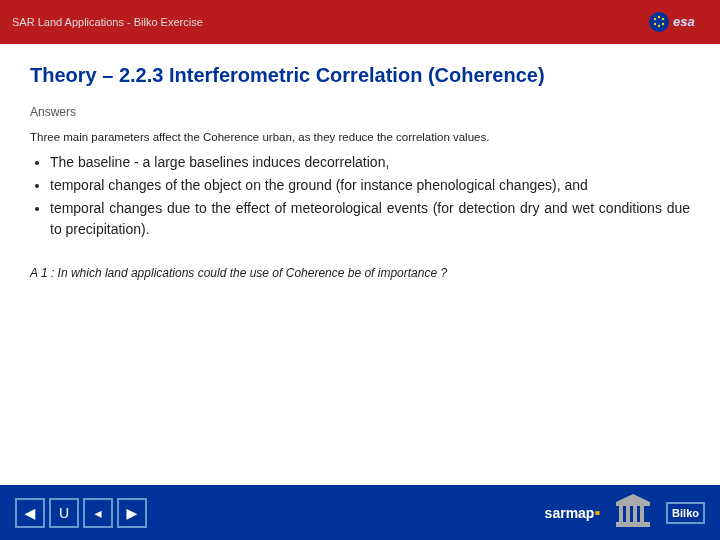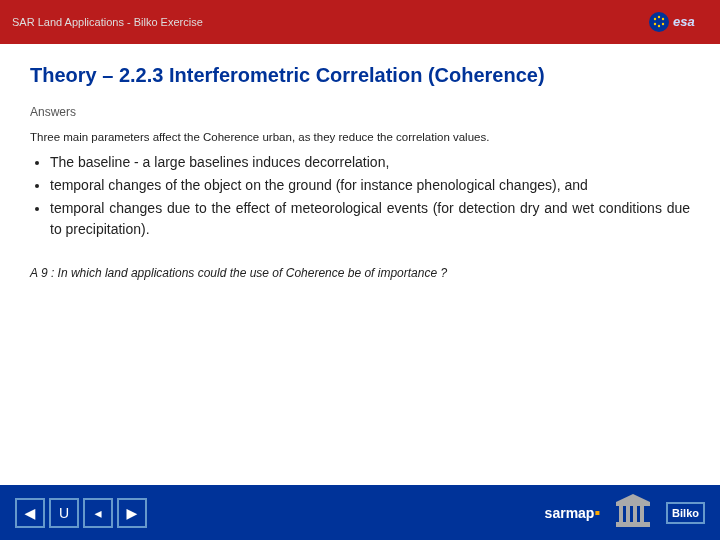--- a/index.html
+++ b/index.html
@@ -180,21 +180,21 @@
   <p class="body-text">Three main parameters affect the Coherence urban, as they reduce the correlation values.</p>
 
   <ul class="bullet-list">
     <li>The baseline - a large baselines induces decorrelation,</li>
     <li>temporal changes of the object on the ground (for instance phenological changes), and</li>
     <li>temporal changes due to the effect of meteorological events (for detection dry and wet conditions due to precipitation).</li>
   </ul>
 
   <br>
 
-  <div class="question">A 9 : In which land applications could the use of Coherence be of importance ?</div>
+  <div class="question">A 1 : In which land applications could the use of Coherence be of importance ?</div>
 
 </div>
 
 <div class="footer-bar">
 
   <div class="nav-buttons">
     <div class="nav-btn">
       <span>◀</span>
     </div>
     <div class="nav-btn">

